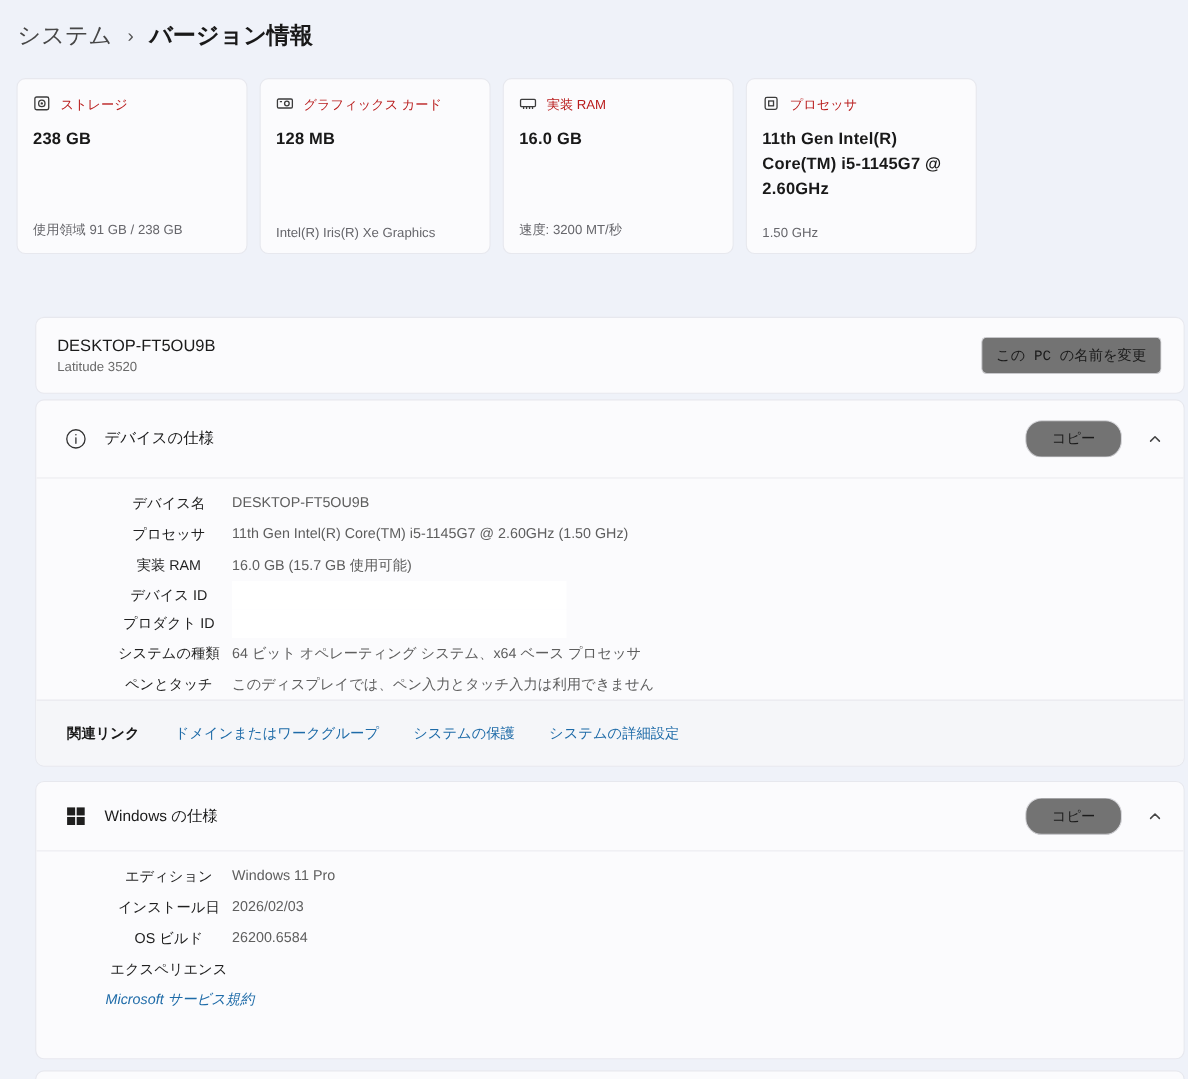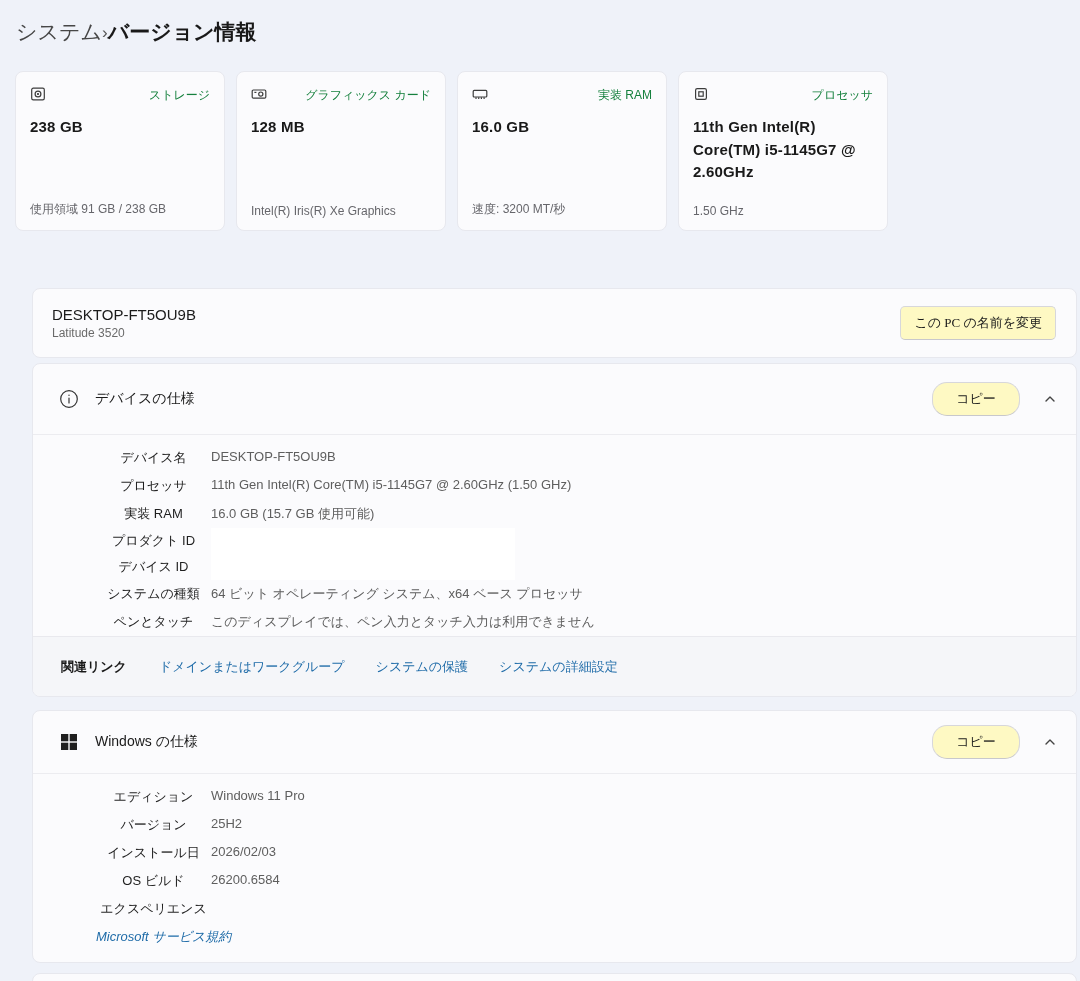--- a/index.html
+++ b/index.html
@@ -7,52 +7,52 @@
   body {
     background:#eff2f9;
     font-family:"Liberation Sans","DejaVu Sans",sans-serif;
     position:relative;
     overflow:hidden;
     color:#1a1a1a;
   }
   .page { position:absolute; inset:0; }
 
   
-  .breadcrumb { position:absolute; top:18px; left:16px; display:flex; align-items:center; }
+  .breadcrumb { position:absolute; top:18px; left:16px; display:flex; align-items:center; gap:14px; }
   .crumb-parent { font-size:21px; color:#474747; }
   .crumb-sep { font-size:17px; color:#555; padding-top:2px; }
   .crumb-current { font-size:21px; font-weight:bold; color:#191919; }
 
   
   .cards-row { position:absolute; top:71px; left:15px; display:flex; gap:11px; }
   .info-card {
     width:210px; height:160px;
     background:#fbfbfd; border:1px solid #e7e8ee; border-radius:8px;
     padding:14px 14px 12px 14px; position:relative;
   }
-  .card-head { display:flex; align-items:center; gap:9px; color:#15803d; font-size:12px;justify-content:space-between; }
+  .card-head { display:flex; align-items:center; gap:9px; color:#b91c1c; font-size:12px; }
   .card-head svg { flex-shrink:0; }
   .card-value { margin-top:11px; font-size:15px; font-weight:bold; color:#191919; line-height:1.5; letter-spacing:.2px; }
   .card-detail { position:absolute; left:14px; right:8px; bottom:12px; font-size:12px; color:#66666b; }
 
   
   .panel {
     position:absolute; left:32px; width:1045px;
     background:#fbfbfd; border:1px solid #e7e8ee; border-radius:8px;
     overflow:hidden;
     gap:28px;
   }
 
   
   .device-card { top:288px; height:70px; display:flex; align-items:center; justify-content:space-between; padding:0 20px 0 19px; }
   .device-name { font-size:15px; color:#1b1b1b; }
   .device-model { font-size:12px; color:#6a6a6a; margin-top:3px; }
   .btn {
-    font-family:Liberation Serif, serif; font-size:13px; color:#1b1b1b;
-    background:#fef9c3; border:1px solid #d7d7db; border-bottom-color:#c8c8cc;
+    font-family:Liberation Mono, monospace; font-size:13px; color:#1b1b1b;
+    background:#737373; border:1px solid #d7d7db; border-bottom-color:#c8c8cc;
     border-radius:5px; padding:7px 13px; cursor:pointer; white-space:nowrap;
   }
 
   
   .section-header { display:flex; align-items:center; padding:0 18px 0 26px; }
   .section-header .head-icon { width:20px; margin-right:16px; display:flex; align-items:center; justify-content:center; }
   .section-title { font-size:14px; color:#1a1a1a; }
   .head-spacer { flex:1; }
   .copy-btn { width:88px; text-align:center; padding:7px 0;border-radius:15px; }
   .chevron { margin-left:22px; width:16px; display:flex; align-items:center; justify-content:center; cursor:pointer; }
@@ -194,25 +194,25 @@
       </div>
       <div class="spec-row">
         <span class="spec-label">プロセッサ</span>
         <span class="spec-value">11th Gen Intel(R) Core(TM) i5-1145G7 @ 2.60GHz (1.50 GHz)</span>
       </div>
       <div class="spec-row">
         <span class="spec-label">実装 RAM</span>
         <span class="spec-value">16.0 GB (15.7 GB 使用可能)</span>
       </div>
       <div class="spec-row redacted">
+        <span class="spec-label">デバイス ID</span>
+        <span class="redacted-box"></span>
+      </div>
+      <div class="spec-row redacted">
         <span class="spec-label">プロダクト ID</span>
-        <span class="redacted-box"></span>
-      </div>
-      <div class="spec-row redacted">
-        <span class="spec-label">デバイス ID</span>
         <span class="redacted-box"></span>
       </div>
       <div class="spec-row">
         <span class="spec-label">システムの種類</span>
         <span class="spec-value">64 ビット オペレーティング システム、x64 ベース プロセッサ</span>
       </div>
       <div class="spec-row">
         <span class="spec-label">ペンとタッチ</span>
         <span class="spec-value">このディスプレイでは、ペン入力とタッチ入力は利用できません</span>
       </div>
@@ -243,24 +243,20 @@
           <polyline points="3,9 7,5 11,9" stroke-linecap="round" stroke-linejoin="round"></polyline>
         </svg>
       </span>
     </div>
     <div class="section-body">
       <div class="spec-row">
         <span class="spec-label">エディション</span>
         <span class="spec-value">Windows 11 Pro</span>
       </div>
       <div class="spec-row">
-        <span class="spec-label">バージョン</span>
-        <span class="spec-value">25H2</span>
-      </div>
-      <div class="spec-row">
         <span class="spec-label">インストール日</span>
         <span class="spec-value">2026/02/03</span>
       </div>
       <div class="spec-row">
         <span class="spec-label">OS ビルド</span>
         <span class="spec-value">26200.6584</span>
       </div>
       <div class="spec-row">
         <span class="spec-label">エクスペリエンス</span>
       </div>

